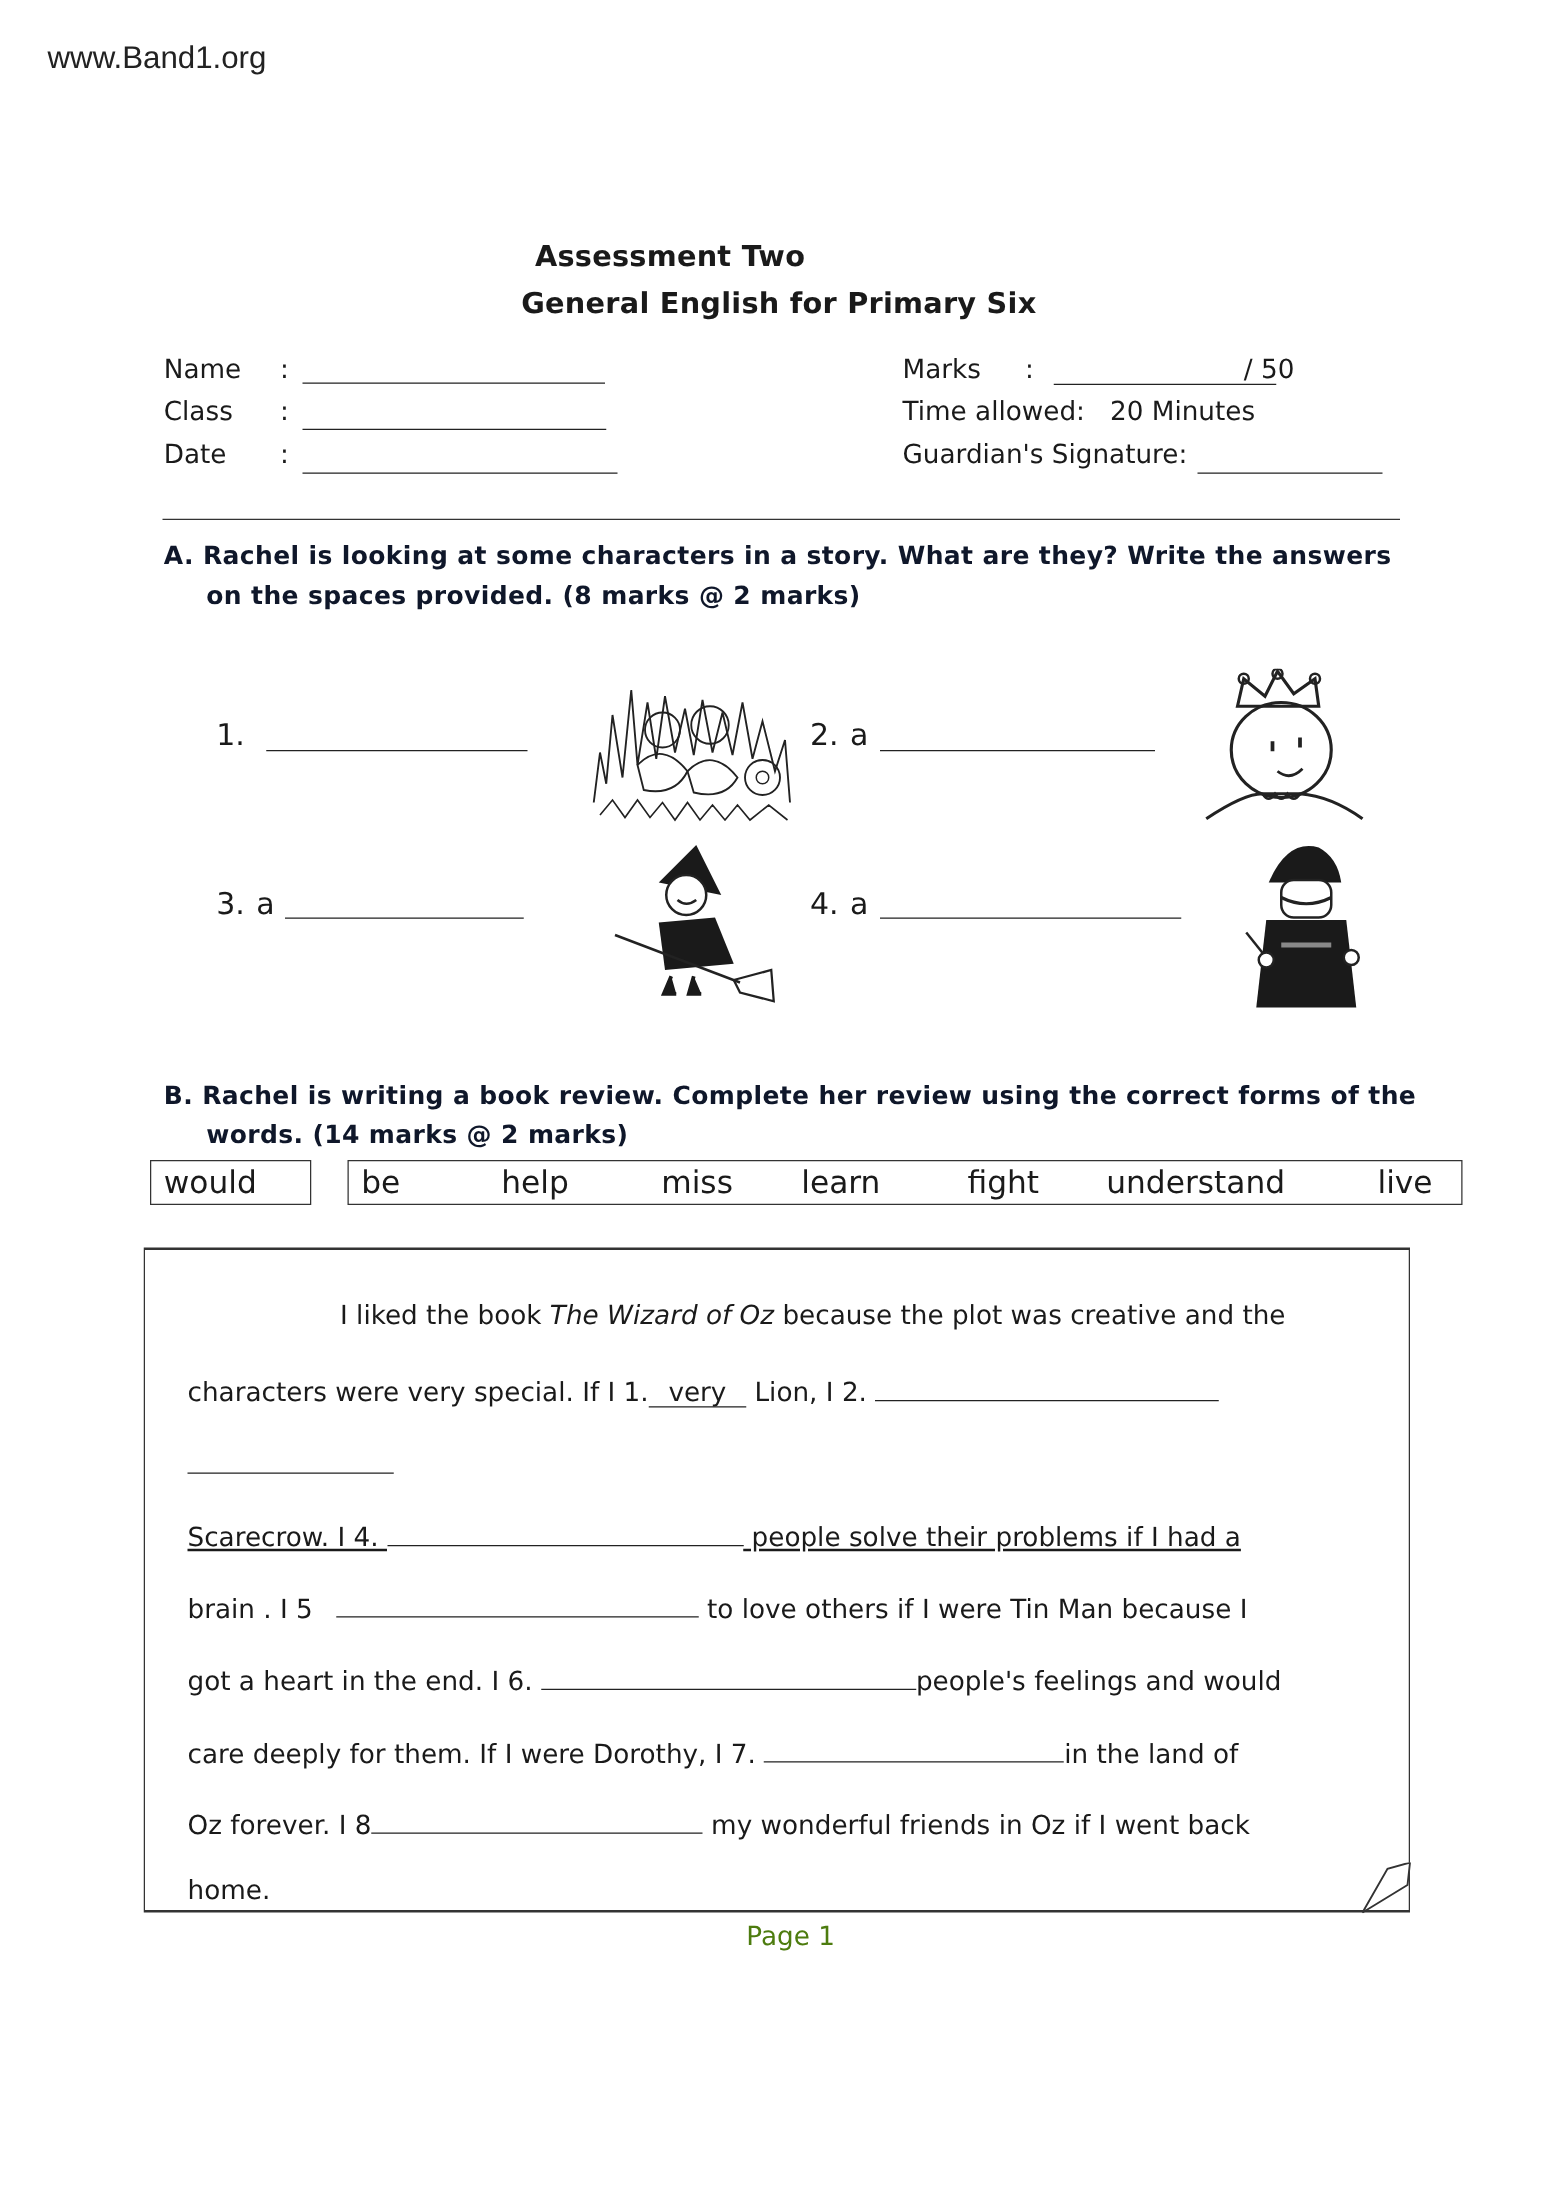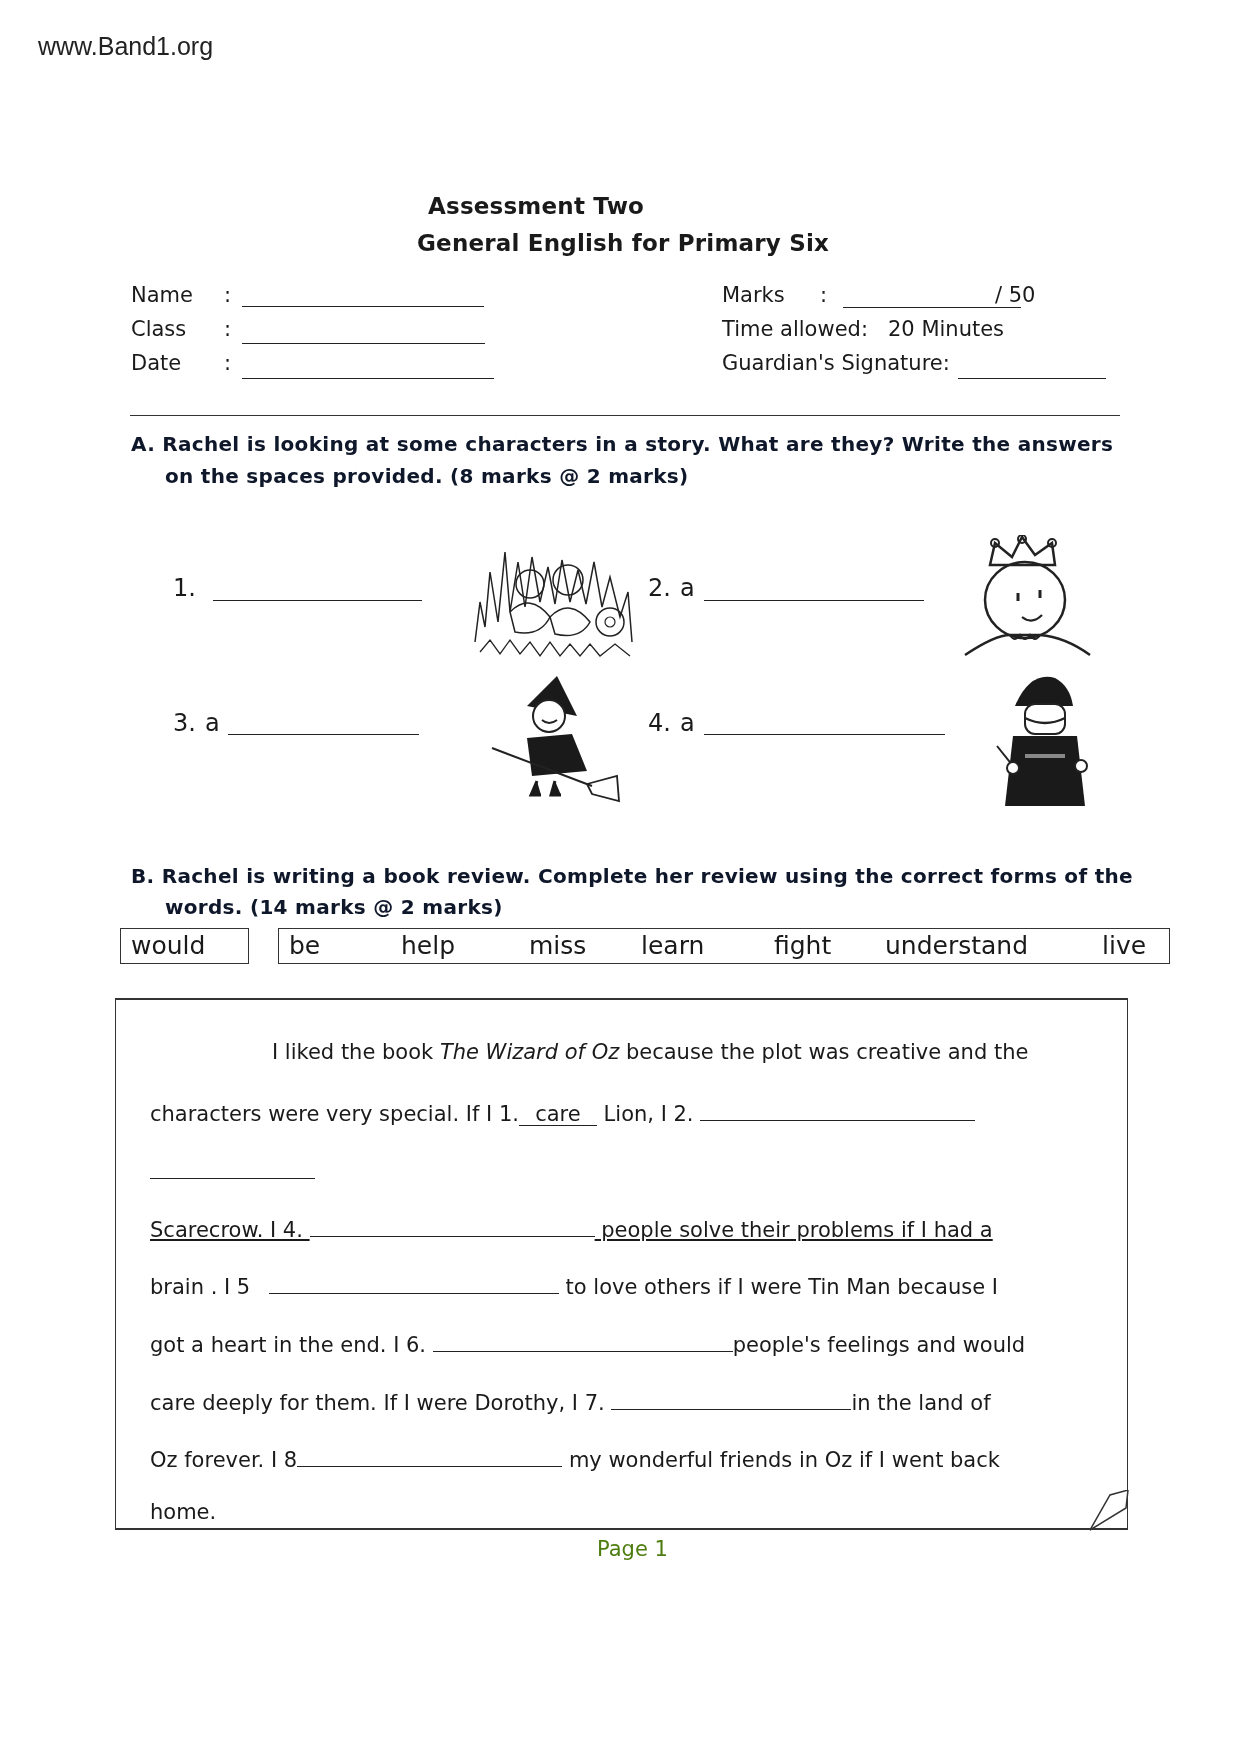--- a/index.html
+++ b/index.html
@@ -137,21 +137,21 @@
 <div class="abs review"></div>
 <svg class="abs" style="left:1080px;top:1490px;" width="50" height="45" viewBox="0 0 50 45">
   <path d="M10 40 L30 5 L48 0 L46 18 Z" fill="#fff" stroke="#333" stroke-width="1.5"></path>
 </svg>
 
 <div class="rline" style="left:272px;top:1040px;">
   <span>I liked the book </span><i>The Wizard of Oz</i><span> because the plot was creative and the</span>
 </div>
 
 <div class="rline" style="top:1097px;">
-  <span>characters were very special. If I 1.</span><span class="blank" style="width:78px;">care</span><span> Lion, I 2. </span><span class="blank" style="width:275px;"></span>
+  <span>characters were very special. If I 1.</span><span class="blank" style="width:78px;">very</span><span> Lion, I 2. </span><span class="blank" style="width:275px;"></span>
 </div>
 
 <div class="rline" style="top:1155px;">
   <span class="blank" style="width:165px;"></span>
 </div>
 
 <div class="rline" style="top:1213px;text-decoration:underline;">
   <span>Scarecrow. I 4. </span><span class="blank" style="width:285px;"></span><span> people solve their problems if I had a</span>
 </div>
 

